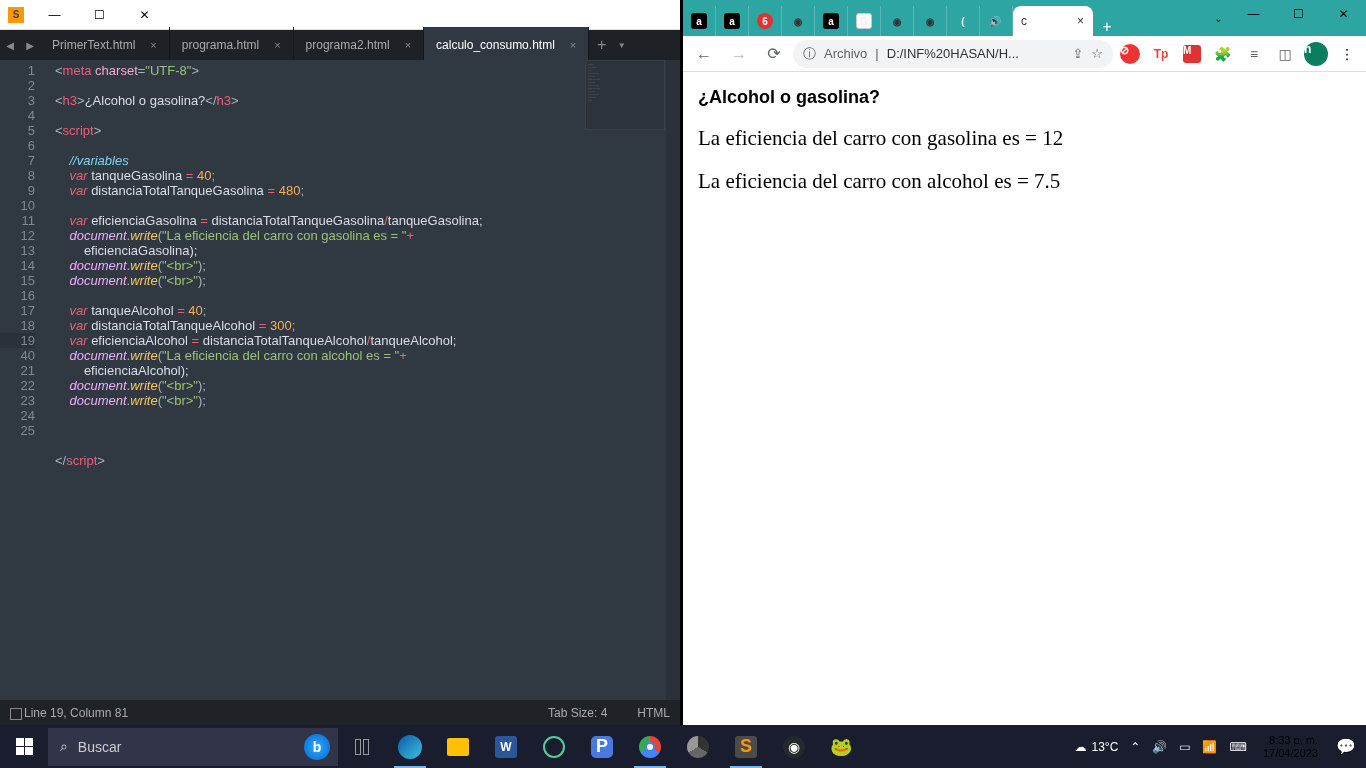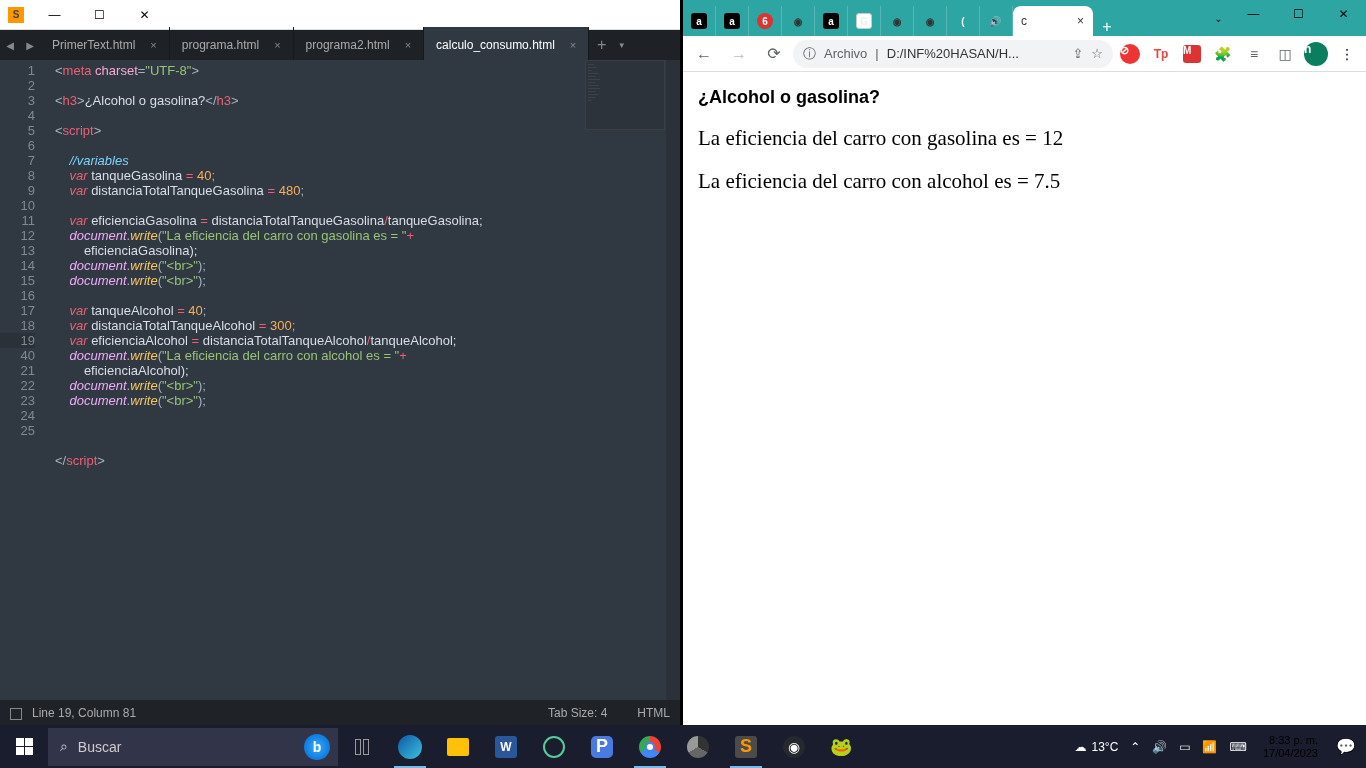--- a/index.html
+++ b/index.html
@@ -36,21 +36,21 @@
 .attr { color: #f9a8d4; }
 .str { color: #98c379; }
 .kw { color: #ef5f74; font-style: italic; }
 .cmt { color: #7dd3fc; font-style: italic; }
 .num { color: #f9ae58; }
 .fn { color: #fac761; font-style: italic; text-align: right; }
 .obj { color: #f0abfc; font-style: italic; }
 .pun { color: #a5b4c4; }
 
 .st-statusbar { height: 25px; background: #1f2328; color: #aaa; font-size: 12px; display: flex; align-items: center; padding: 0 10px; }
-.st-status-left { flex: 1; display: flex; align-items: flex-end; gap: 10px; }
+.st-status-left { flex: 1; display: flex; align-items: flex-end; gap: 2px; }
 .st-status-box { width: 12px; height: 12px; border: 1px solid #888; }
 .st-status-right { display: flex; gap: 30px; }
 
 
 .chrome-window { position: absolute; left: 683px; top: 0; width: 683px; height: 725px; background: #fff; display: flex; flex-direction: column; }
 .chrome-top { height: 36px; background: #2da6a3; display: flex; align-items: flex-end; }
 .chrome-tabs { flex: 1; display: flex; align-items: flex-end; height: 36px; padding-top: 6px; overflow: hidden; }
 .chrome-tab { height: 30px; min-width: 30px; display: flex; align-items: center; padding: 0 8px; font-size: 12px; color: #eee; border-right: 1px solid rgba(255,255,255,0.2); position: relative; }
 .chrome-tab.active { background: #fff; color: #333; border-radius: 8px 8px 0 0; min-width: 80px; }
 .chrome-tab-favicon { width: 16px; height: 16px; border-radius: 3px; display: flex; align-items: center; justify-content: center; font-size: 10px; font-weight: bold; }

